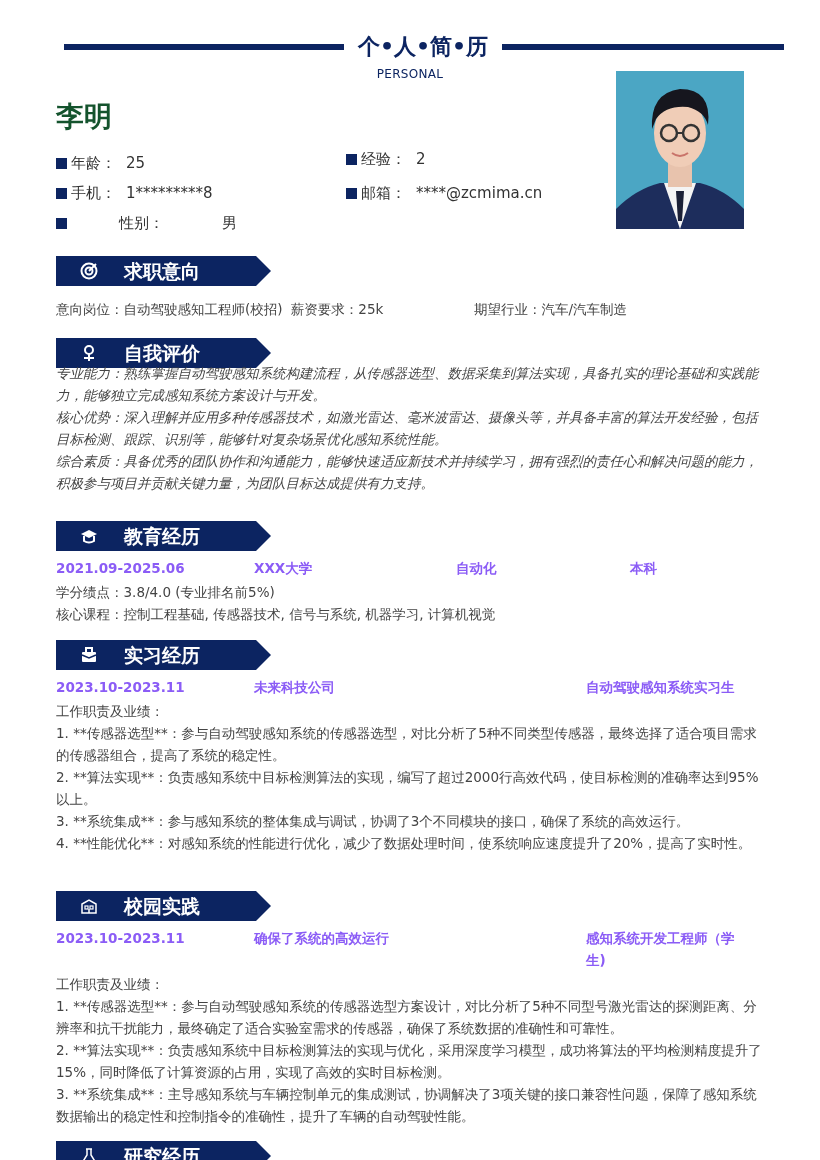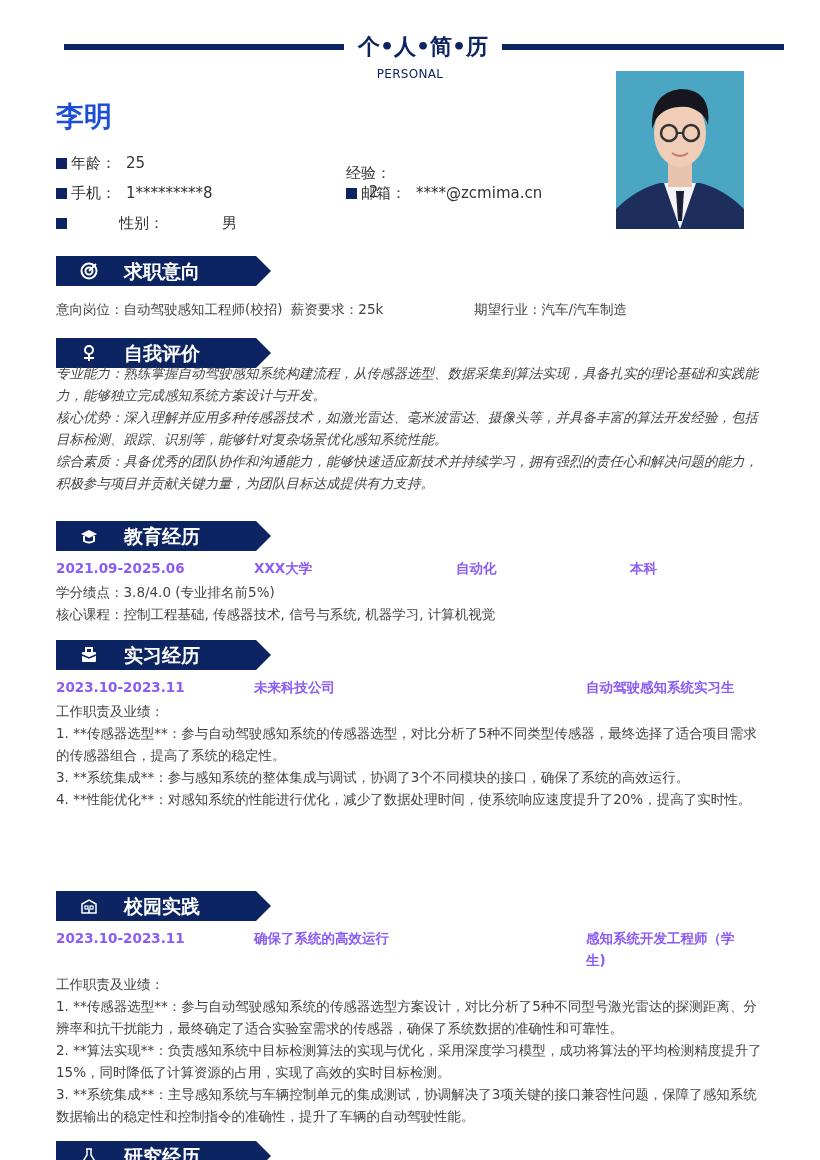--- a/index.html
+++ b/index.html
@@ -6,21 +6,21 @@
   html, body { width: 820px; height: 1160px; overflow: hidden; background: #ffffff; }
   body { font-family: "DejaVu Sans", "Liberation Sans", sans-serif; color: #3a3a3a; position: relative; }
 
   .title-bar { position: absolute; top: 34px; left: 64px; width: 720px; height: 30px; }
   .title-bar .line { position: absolute; top: 10px; height: 6px; background: #0c2461; }
   .title-bar .line.left { left: 0; width: 280px; }
   .title-bar .line.right { right: 0; width: 282px; }
   .title-bar .title { position: absolute; left: 280px; width: 158px; top: -2px; text-align: center; font-size: 22px; font-weight: bold; color: #0c2461; letter-spacing: 0px; }
   .subtitle { position: absolute; top: 67px; left: 0; width: 820px; text-align: center; font-size: 12px; color: #0c2461; letter-spacing: 0.3px; }
 
-  .name { position: absolute; top: 98px; left: 56px; font-size: 28px; font-weight: bold; color: #1d4ed8; }
+  .name { position: absolute; top: 98px; left: 56px; font-size: 28px; font-weight: bold; color: #14532d; }
 
   .info { position: absolute; left: 56px; font-size: 15px; color: #333; display: flex; align-items: center; height: 22px; }
   .info .sq { width: 11px; height: 11px; background: #0c2461; margin-right: 4px; }
   .info .lbl { margin-right: 10px; }
 
   .photo { position: absolute; top: 71px; left: 616px; width: 128px; height: 158px; background: #4ba6c4; overflow: hidden; }
 
   .sec-head { position: absolute; left: 56px; width: 216px; height: 30px; }
   .sec-head .band { position: absolute; left: 0; top: 0; width: 200px; height: 30px; background: #0c2461; }
   .sec-head .arrow { position: absolute; left: 200px; top: 0; width: 0; height: 0; border-top: 15px solid transparent; border-bottom: 15px solid transparent; border-left: 15px solid #0c2461; }
@@ -41,21 +41,21 @@
 </div>
 <div class="subtitle">PERSONAL</div>
 
 <div class="name">李明</div>
 
 <div class="info" style="top:152px;">
   <span class="sq"></span>
   <span class="lbl">年龄：</span>
   <span>25</span>
 </div>
-<div class="info" style="top:164px; left:346px;flex-direction:column;">
+<div class="info" style="top:148px; left:346px;">
   <span class="sq"></span>
   <span class="lbl">经验：</span>
   <span>2</span>
 </div>
 <div class="info" style="top:182px;">
   <span class="sq"></span>
   <span class="lbl">手机：</span>
   <span>1*********8</span>
 </div>
 <div class="info" style="top:182px; left:346px;">
@@ -148,20 +148,21 @@
   <div class="label">实习经历</div>
 </div>
 <div class="row" style="top:676px;">
   <span style="left:0;">2023.10-2023.11</span>
   <span style="left:198px;">未来科技公司</span>
   <span style="left:530px;text-align:right;">自动驾驶感知系统实习生</span>
 </div>
 <div class="text" style="top:700px;">
   <div>工作职责及业绩：</div>
   <div>1. **传感器选型**：参与自动驾驶感知系统的传感器选型，对比分析了5种不同类型传感器，最终选择了适合项目需求的传感器组合，提高了系统的稳定性。</div>
+  <div>2. **算法实现**：负责感知系统中目标检测算法的实现，编写了超过2000行高效代码，使目标检测的准确率达到95%以上。</div>
   <div>3. **系统集成**：参与感知系统的整体集成与调试，协调了3个不同模块的接口，确保了系统的高效运行。</div>
   <div>4. **性能优化**：对感知系统的性能进行优化，减少了数据处理时间，使系统响应速度提升了20%，提高了实时性。</div>
 </div>
 
 <div class="sec-head" style="top:891px;">
   <div class="band"></div>
     <div class="arrow"></div>
   <svg class="icon" viewBox="0 0 18 18">
     <path d="M2 16 L2 7 L9 3 L16 7 L16 16 Z" fill="none" stroke="#fff" stroke-width="1.5"></path>
     <rect x="5" y="9" width="3" height="3" fill="none" stroke="#fff" stroke-width="1.2"></rect>

